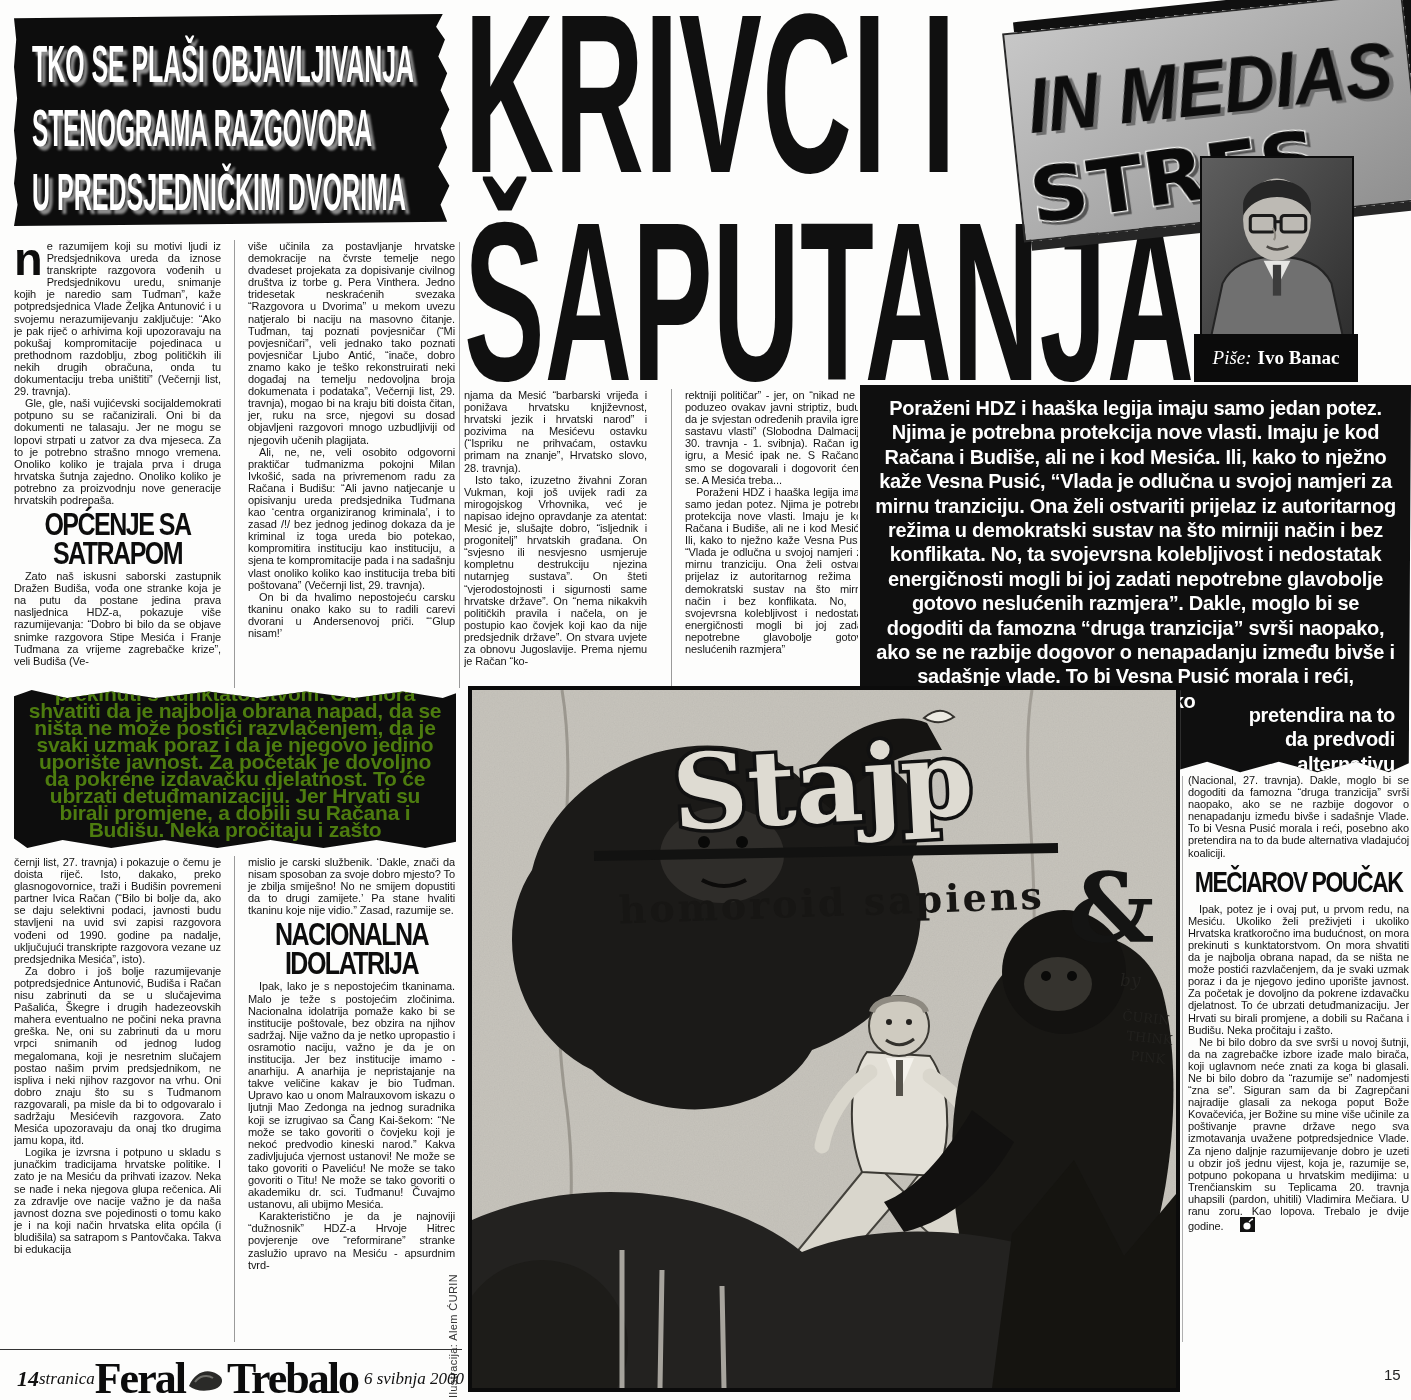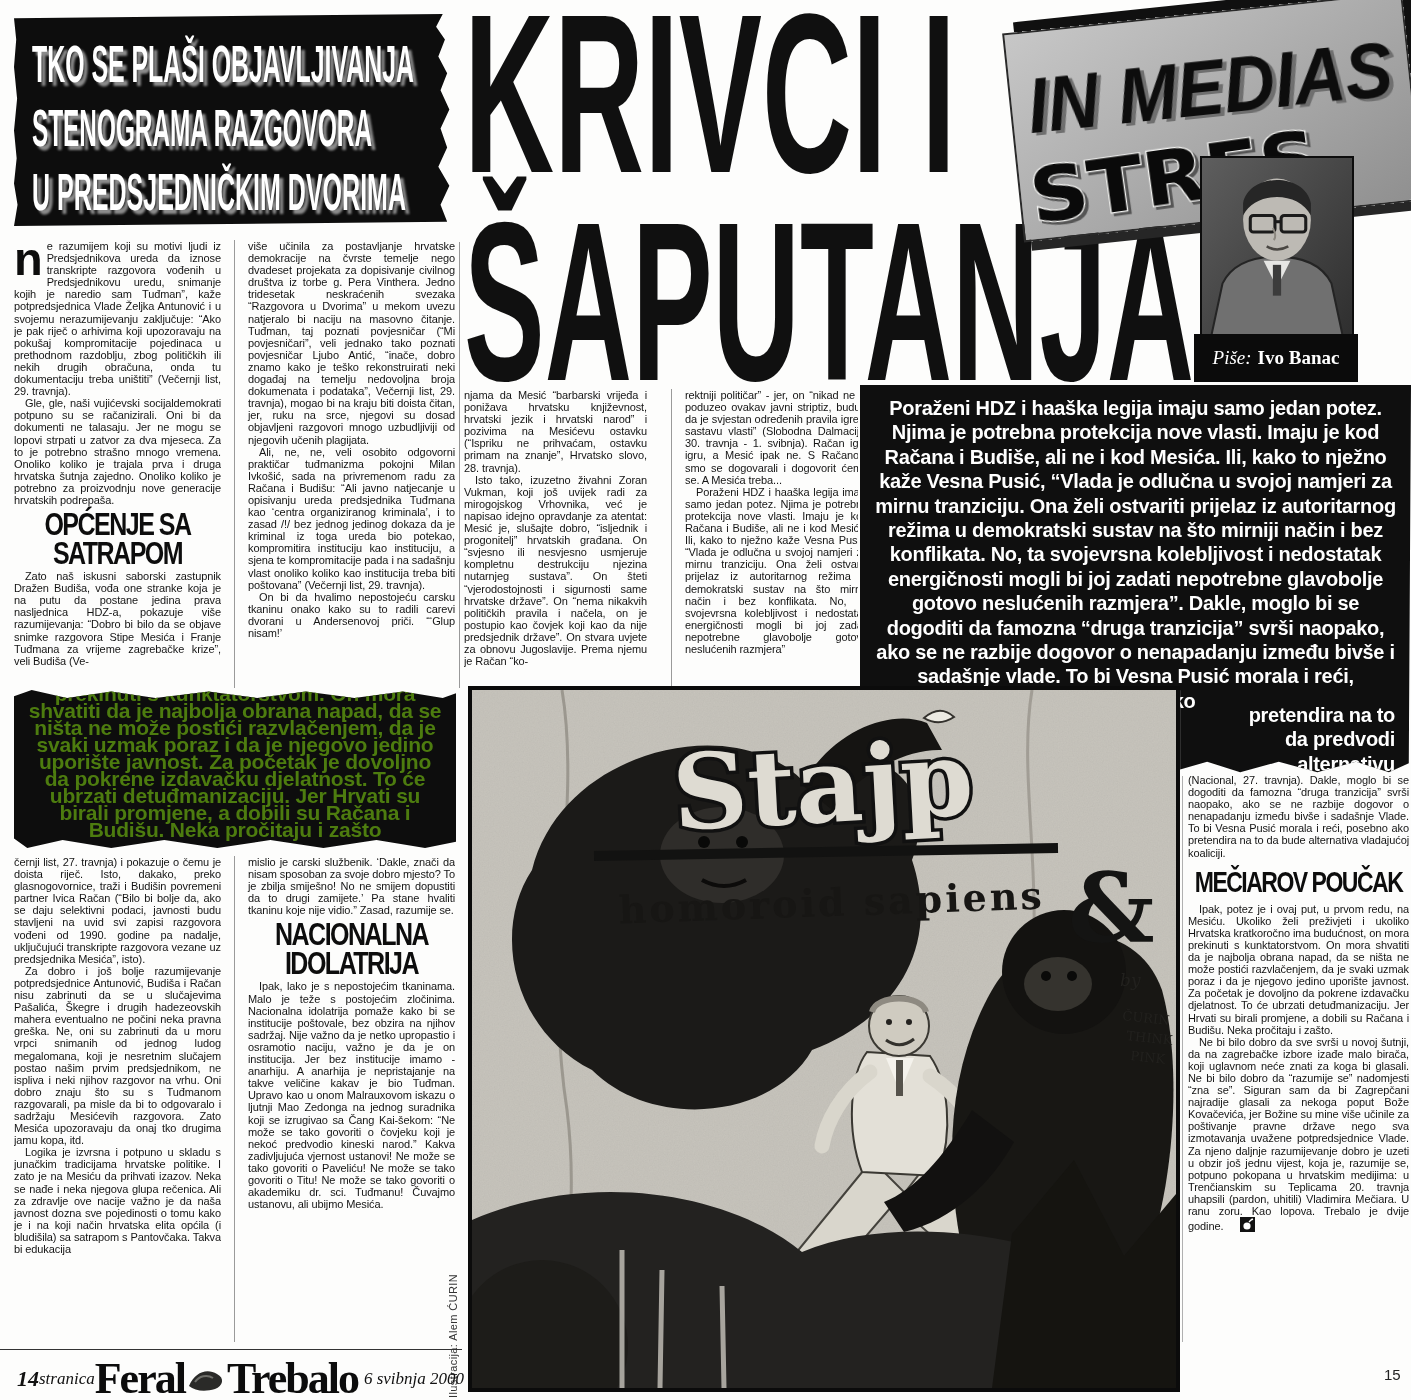--- a/index.html
+++ b/index.html
@@ -155,20 +155,21 @@
   <div class="lower cols bt">
     <div class="colA">
       <p>černji list, 27. travnja) i pokazuje o čemu je doista riječ. Isto, dakako, preko glasnogovornice, traži i Budišin povremeni partner Ivica Račan (“Bilo bi bolje da, ako se daju selektivni podaci, javnosti budu stavljeni na uvid svi zapisi razgovora vođeni od 1990. godine pa nadalje, uključujući transkripte razgovora vezane uz predsjednika Mesića”, isto).</p>
       <p class="ind">Za dobro i još bolje razumijevanje potpredsjednice Antunović, Budiša i Račan nisu zabrinuti da se u slučajevima Pašalića, Škegre i drugih hadezeovskih mahera eventualno ne počini neka pravna greška. Ne, oni su zabrinuti da u moru vrpci snimanih od jednog ludog megalomana, koji je nesretnim slučajem postao našim prvim predsjednikom, ne ispliva i neki njihov razgovor na vrhu. Oni dobro znaju što su s Tuđmanom razgovarali, pa misle da bi to odgovaralo i sadržaju Mesićevih razgovora. Zato Mesića upozoravaju da onaj tko drugima jamu kopa, itd.</p>
       <p class="ind">Logika je izvrsna i potpuno u skladu s junačkim tradicijama hrvatske politike. I zato je na Mesiću da prihvati izazov. Neka se nađe i neka njegova glupa rečenica. Ali za zdravlje ove nacije važno je da naša javnost dozna sve pojedinosti o tomu kako je i na koji način hrvatska elita općila (i bludišila) sa satrapom s Pantovčaka. Takva bi edukacija</p>
     </div>
     <div class="colB">
       <p>mislio je carski službenik. ‘Dakle, znači da nisam sposoban za svoje dobro mjesto? To je zbilja smiješno! No ne smijem dopustiti da to drugi zamijete.’ Pa stane hvaliti tkaninu koje nije vidio.” Zasad, razumije se.</p>
       <div class="subhead">NACIONALNA IDOLATRIJA</div>
       <p class="ind">Ipak, lako je s nepostojećim tkaninama. Malo je teže s postojećim zločinima. Nacionalna idolatrija pomaže kako bi se institucije poštovale, bez obzira na njihov sadržaj. Nije važno da je netko upropastio i osramotio naciju, važno je da je on institucija. Jer bez institucije imamo - anarhiju. A anarhija je nepristajanje na takve veličine kakav je bio Tuđman. Upravo kao u onom Malrauxovom iskazu o ljutnji Mao Zedonga na jednog suradnika koji se izrugivao sa Čang Kai-šekom: “Ne može se tako govoriti o čovjeku koji je nekoć predvodio kineski narod.” Kakva zadivljujuća vjernost ustanovi! Ne može se tako govoriti o Paveliću! Ne može se tako govoriti o Titu! Ne može se tako govoriti o akademiku dr. sci. Tuđmanu! Čuvajmo ustanovu, ali ubijmo Mesića.</p>
+      <p class="ind">Karakteristično je da je najnoviji “dužnosnik” HDZ-a Hrvoje Hitrec povjerenje ove “reformirane” stranke zaslužio upravo na Mesiću - apsurdnim tvrd-</p>
     </div>
   </div>
 
   <div class="midcols cols bt">
     <div class="colA">
       <p>njama da Mesić “barbarski vrijeđa i ponižava hrvatsku književnost, hrvatski jezik i hrvatski narod” i pozivima na Mesićevu ostavku (“Ispriku ne prihvaćam, ostavku primam na znanje”, Hrvatsko slovo, 28. travnja).</p>
       <p class="ind">Isto tako, izuzetno živahni Zoran Vukman, koji još uvijek radi za mirogojskog Vrhovnika, već je napisao idejno opravdanje za atentat: Mesić je, slušajte dobro, “isljednik i progonitelj” hrvatskih građana. On “svjesno ili nesvjesno usmjeruje kompletnu destrukciju njezina nutarnjeg sustava”. On šteti “vjerodostojnosti i sigurnosti same hrvatske države”. On “nema nikakvih političkih pravila i načela, on je postupio kao čovjek koji kao da nije predsjednik države”. On stvara uvjete za obnovu Jugoslavije. Prema njemu je Račan “ko-</p>
     </div>
     <div class="colB">
       <p>rektniji političar” - jer, on “nikad ne bi poduzeo ovakav javni striptiz, budući da je svjestan određenih pravila igre u sastavu vlasti” (Slobodna Dalmacija, 30. travnja - 1. svibnja). Račan igra igru, a Mesić ipak ne. S Račanom smo se dogovarali i dogovorit ćemo se. A Mesića treba...</p>

